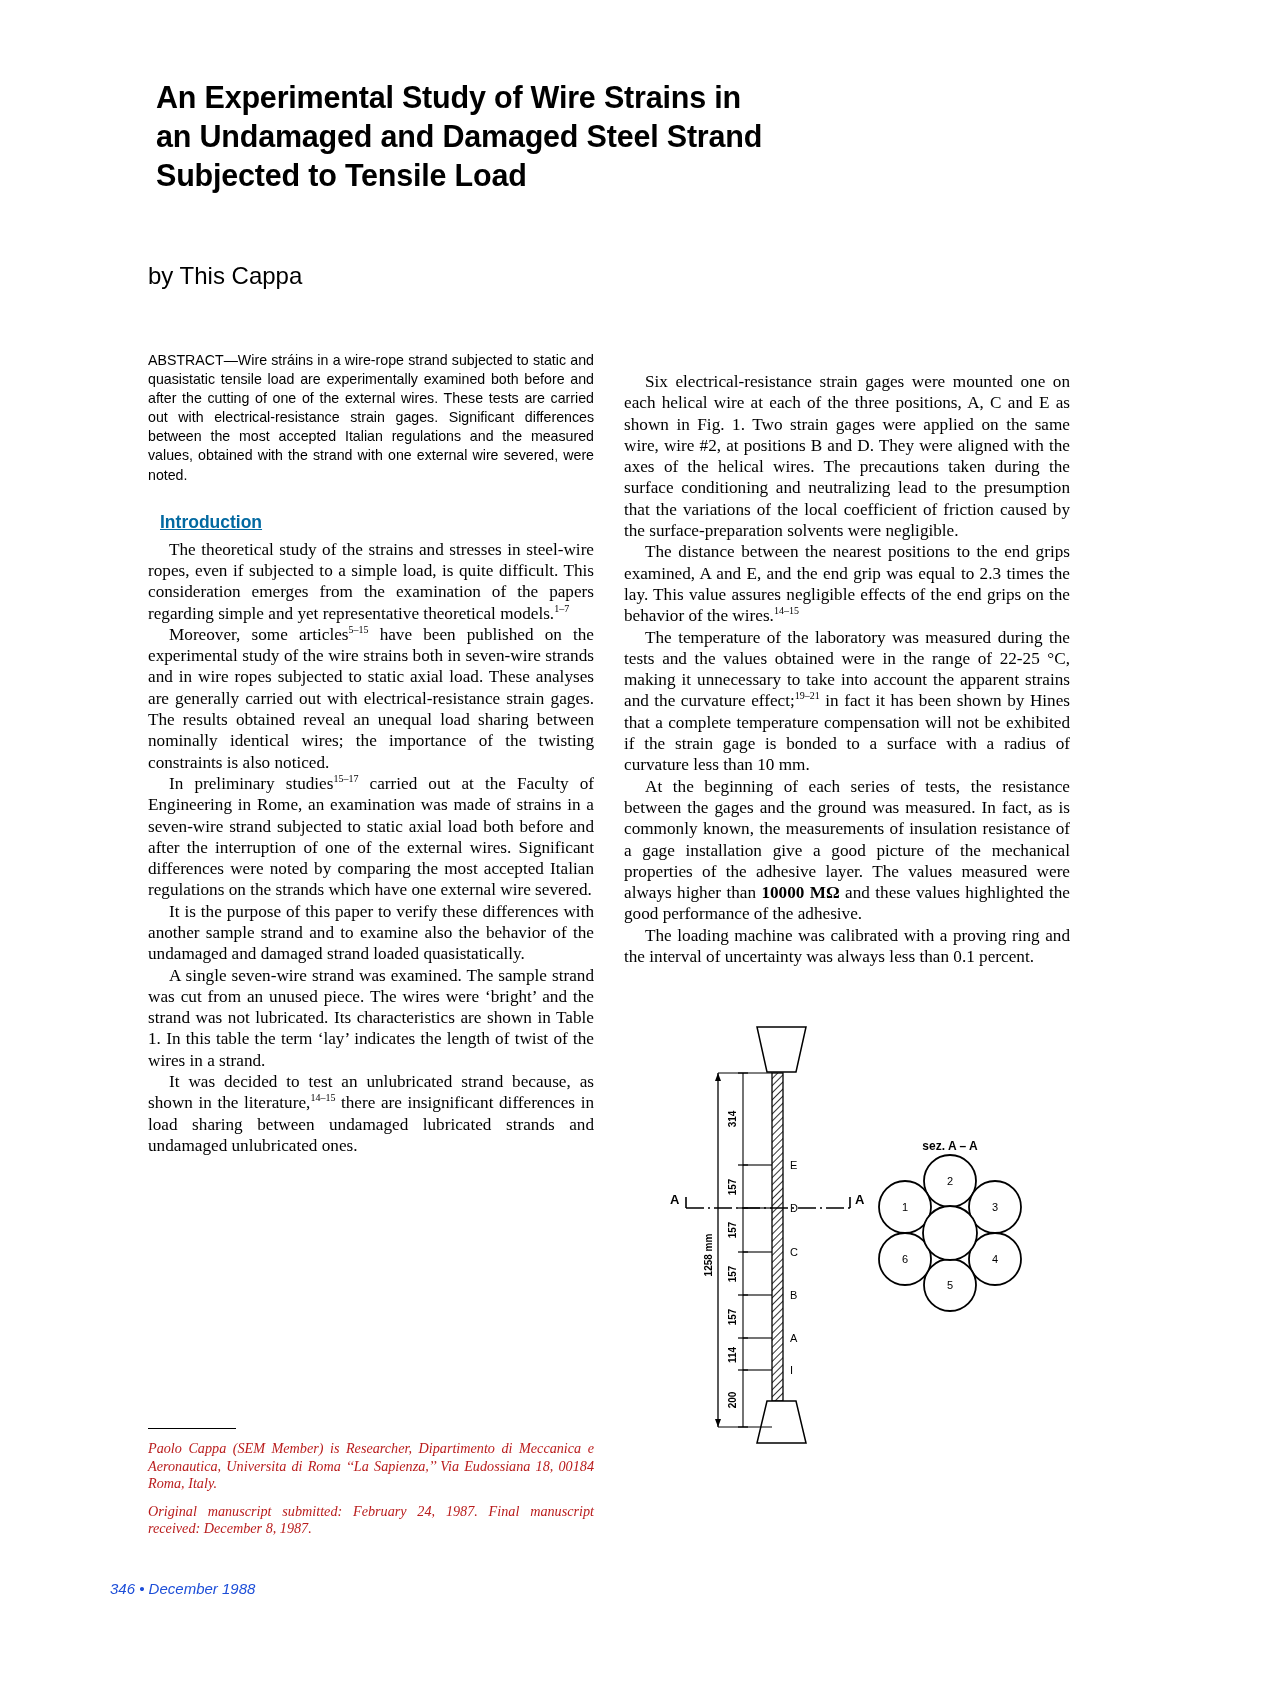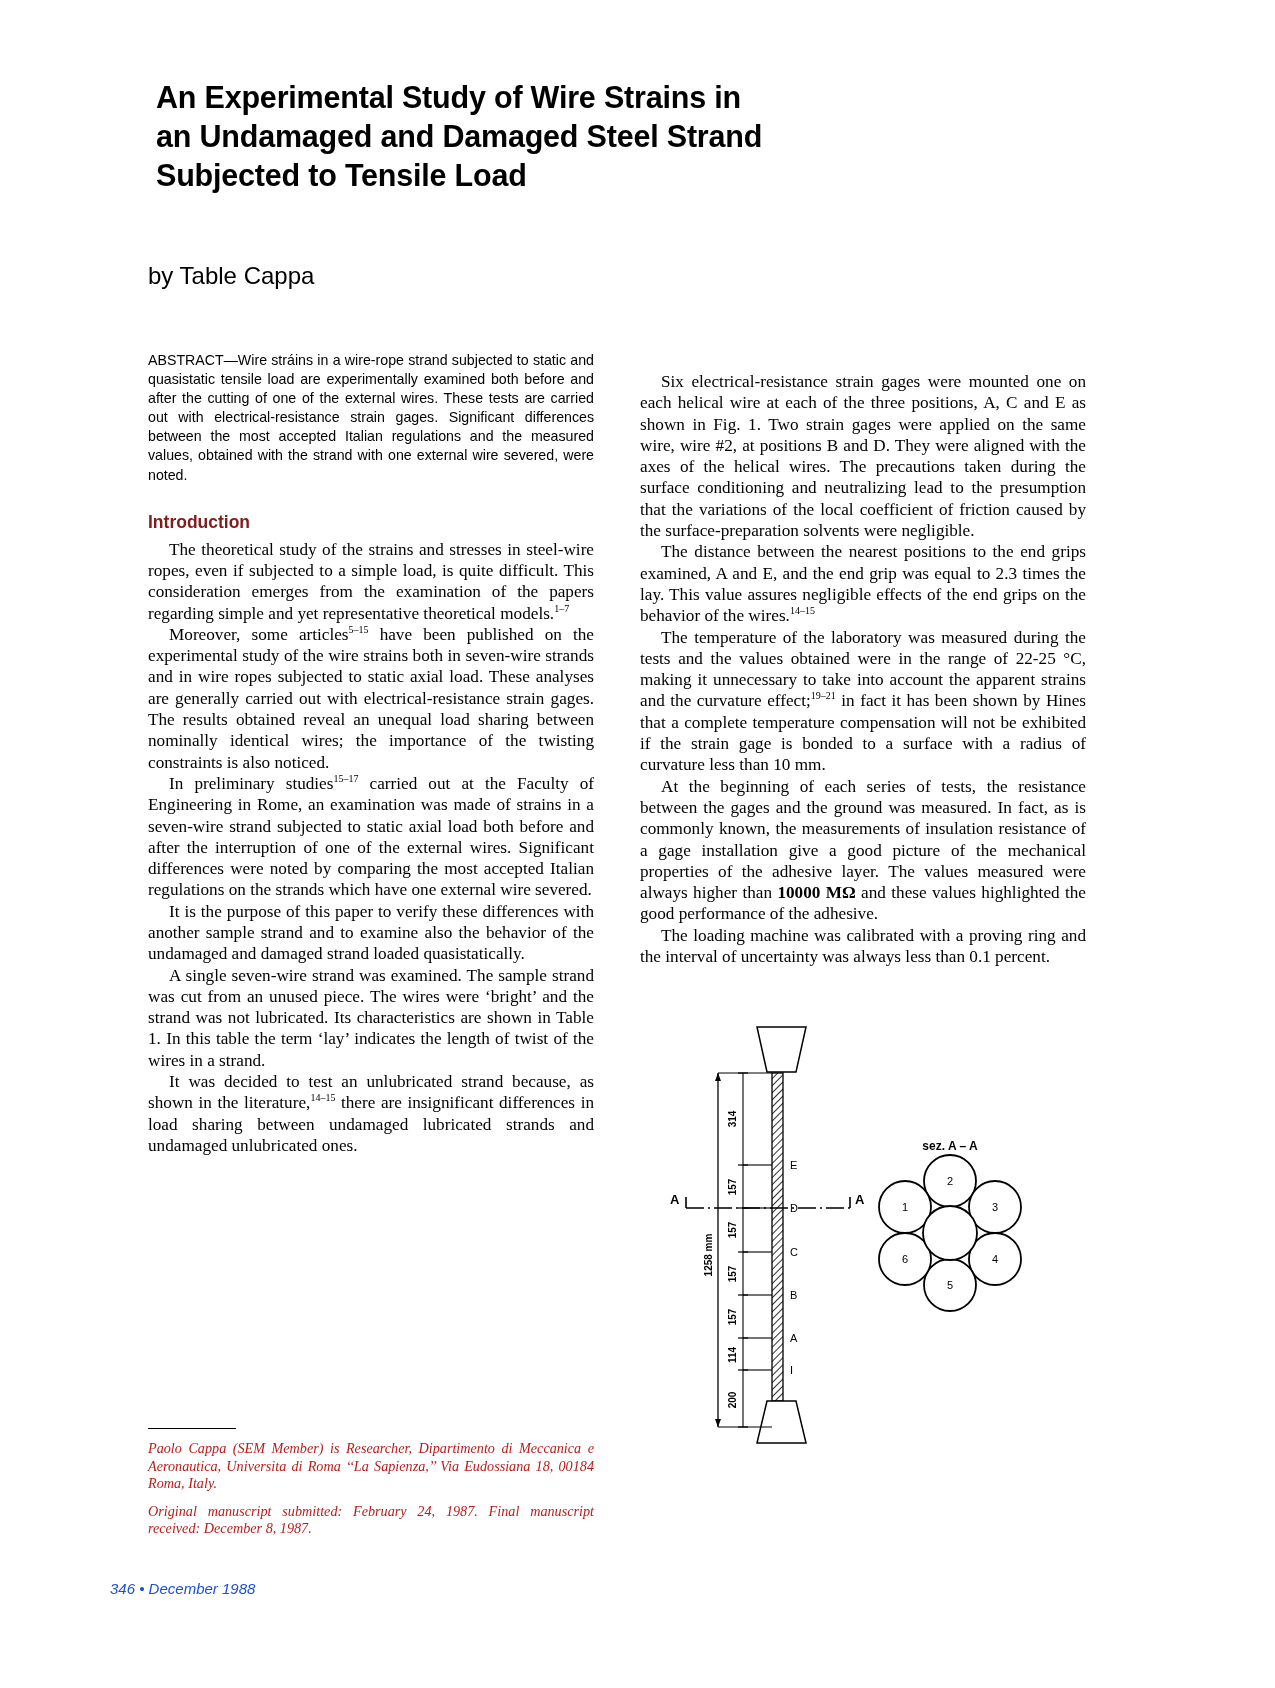--- a/index.html
+++ b/index.html
@@ -48,40 +48,41 @@
 
   
   .col-left {
     position: absolute;
     left: 148px;
     top: 351px;
     width: 446px;
   }
   .col-right {
     position: absolute;
-    left: 640px;
+    left: 624px;
     top: 371px;
     width: 446px;
   }
 
   .abstract {
     font-family: "Liberation Sans", sans-serif;
     font-size: 14.2px;
     line-height: 19.1px;
     text-align: justify;
     color: #000;
     margin: 0;
   }
 
   h2.section {
     font-family: "Liberation Sans", sans-serif;
     font-weight: bold;
     font-size: 17.5px;
-    margin: 27px 0 6px 0;
-    color: #7f1d1d;
+    margin: 27px 0 6px 12px;
+    color: #0369a1;
+    text-decoration: underline;
   }
   h2.section.tight { margin-top: 30px; }
 
   p.body {
     font-family: "Liberation Serif", serif;
     font-size: 17.2px;
     line-height: 21.3px;
     text-align: justify;
     text-indent: 21px;
     margin: 0;
@@ -154,21 +155,21 @@
 <body>
 
 <div class="page">
 
   <div class="title">
     <div>An Experimental Study of Wire Strains in</div>
     <div>an Undamaged and Damaged Steel Strand</div>
     <div>Subjected to Tensile Load</div>
   </div>
 
-  <div class="byline">by Table Cappa</div>
+  <div class="byline">by This Cappa</div>
 
   <div class="col-left">
 
     <p class="abstract">ABSTRACT—Wire stráins in a wire-rope strand subjected to static and quasistatic tensile load are experimentally examined both before and after the cutting of one of the external wires. These tests are carried out with electrical-resistance strain gages. Significant differences between the most accepted Italian regulations and the measured values, obtained with the strand with one external wire severed, were noted.</p>
 
     <h2 class="section">Introduction</h2>
 
     <p class="body"><span>The theoretical study of the strains and stresses in steel-wire ropes, even if subjected to a simple load, is quite difficult. This consideration emerges from the examination of the papers regarding simple and yet representative theoretical models.</span><sup class="ref">1–7</sup></p>
 
     <p class="body"><span>Moreover, some articles</span><sup class="ref">5–15</sup><span> have been published on the experimental study of the wire strains both in seven-wire strands and in wire ropes subjected to static axial load. These analyses are generally carried out with electrical-resistance strain gages. The results obtained reveal an unequal load sharing between nominally identical wires; the importance of the twisting constraints is also noticed.</span></p>

